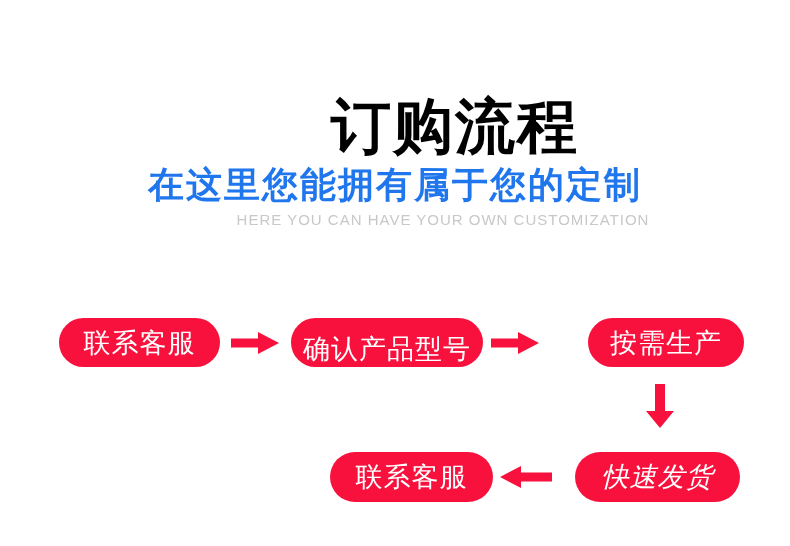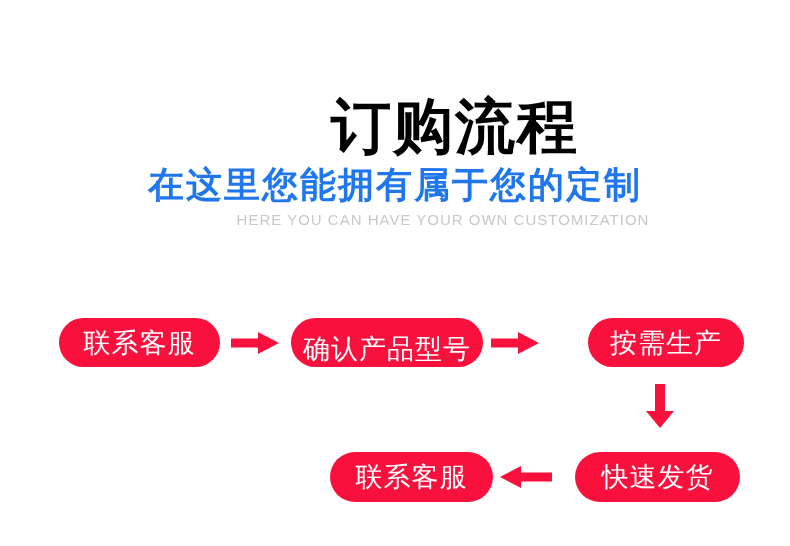--- a/index.html
+++ b/index.html
@@ -65,21 +65,21 @@
     justify-content: center;
     font-size: 27px;
     font-weight: 400;
     letter-spacing: 1px;
     white-space: nowrap;
   }
   .pill1 { left: 59px;  top: 318px; width: 161px; }
   .pill2 { left: 291px; top: 318px; width: 192px; align-items: flex-end; }
   .pill3 { left: 588px; top: 318px; width: 156px; }
   .pill4 { left: 330px; top: 452px; width: 163px; height: 50px; }
-  .pill5 { left: 575px; top: 452px; width: 165px; height: 50px; }
+  .pill5 { left: 575px; top: 452px; width: 165px; height: 50px; font-style: italic; }
   .arrow { position: absolute; display: block; }
   .arrow polygon { fill: var(--accent-red, #F9113D); }
   .arrow1 { left: 231px; top: 332px; }
   .arrow2 { left: 491px; top: 332px; }
   .arrow-down { left: 646px; top: 384px; }
   .arrow-left { left: 500px; top: 466px; }
 </style>
 </head>
 <body>
 

